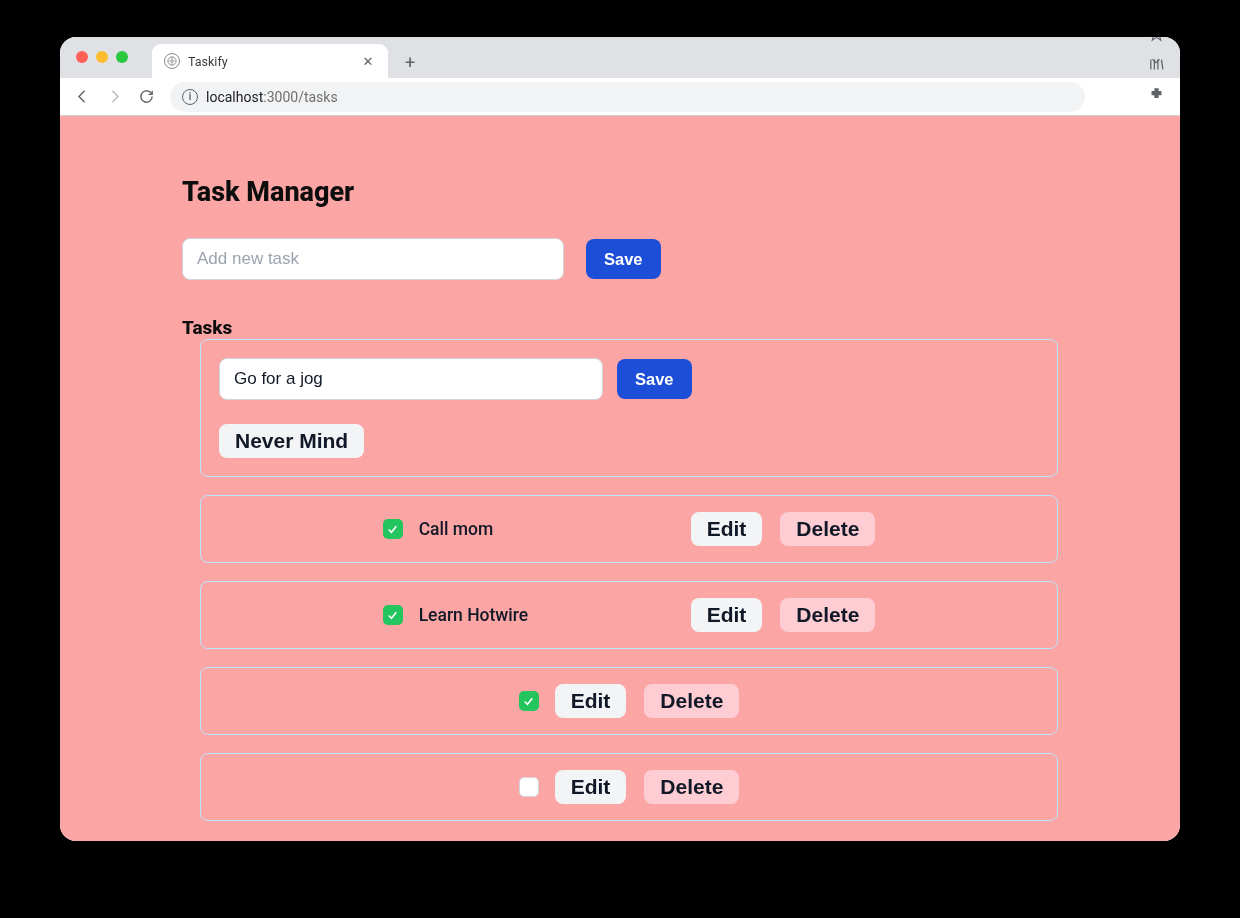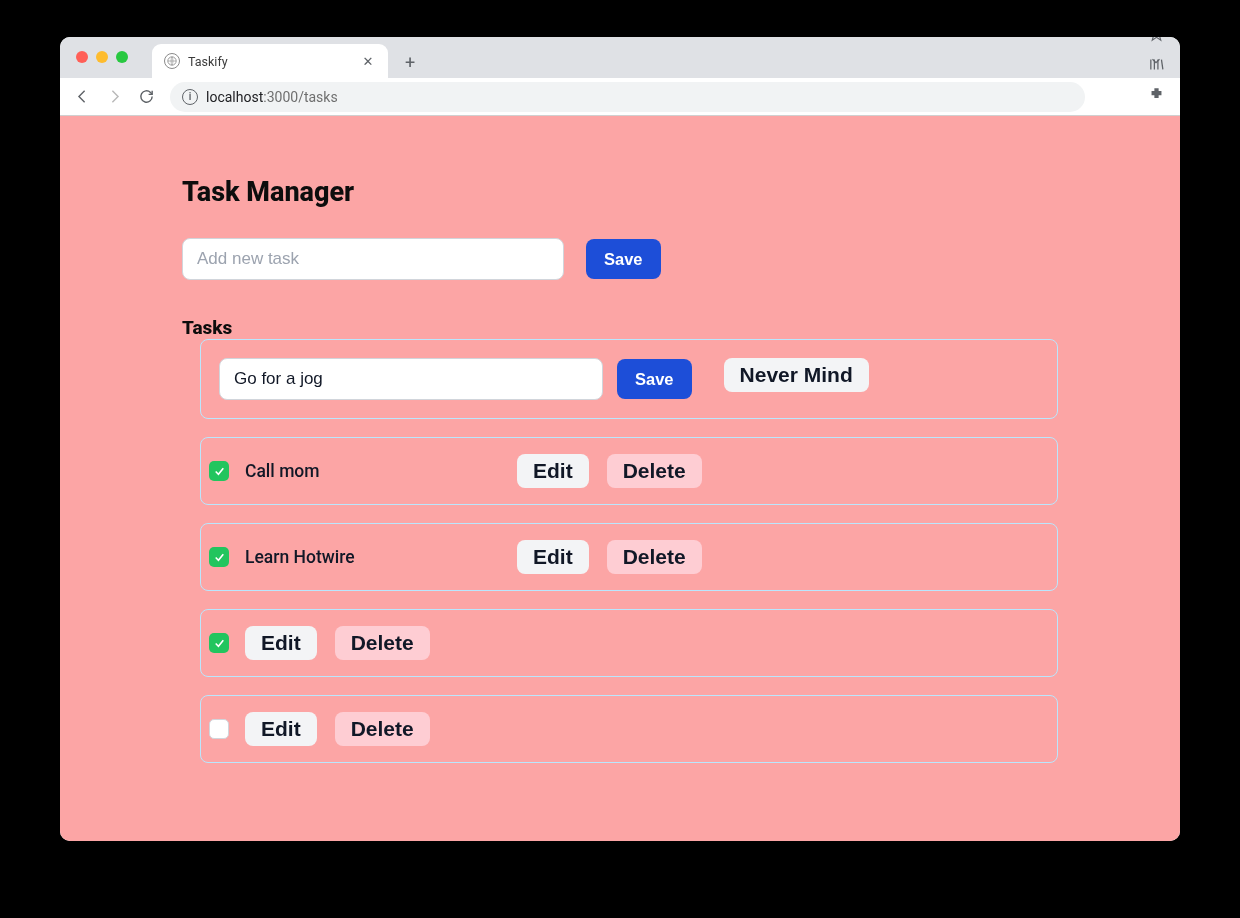--- a/index.html
+++ b/index.html
@@ -10,21 +10,21 @@
       height: 918px;
       overflow: hidden;
     }
     .browser-window {
       position: absolute;
       top: 37px;
       left: 60px;
       width: 1120px;
       height: 804px;
       background: #fff;
-      border-radius: 10px;
+      border-radius: 16px;
       box-shadow: 0 10px 40px rgba(0,0,0,0.4);
       overflow: hidden;
       display: flex;
       flex-direction: column;
     }
     .chrome-top {
       background: #dfe1e5;
       height: 79px;
       display: flex;
       flex-direction: column;
@@ -197,28 +197,29 @@
       color: #0d0d0d;
     }
     .task-list { display:flex; flex-direction:column; gap:18px; margin-left:18px; }
     .card {
       border: 1px solid #bae6fd;
       border-radius: 8px;
       padding: 16px 8px;
       display: flex;
       align-items: center;
       gap: 16px;
+      justify-content: center;
     }
     .edit-card {
       border: 1px solid #bae6fd;
       border-radius: 8px;
       padding: 18px;
       display:flex;
-      flex-direction:row;
-      gap: 32px;
+      flex-direction:column;
+      gap: 24px;
     }
     .edit-row { display:flex; align-items:center; gap:14px; }
     .edit-input { width: 384px; }
     .checkbox {
       width: 20px; height: 20px; border-radius: 5px;
       display:flex;align-items:center;justify-content:center;
       cursor:pointer;
     }
     .checkbox.checked { background: #22c55e; }
     .checkbox.unchecked { background:#fff; border:1.5px solid #d1d5db; }

